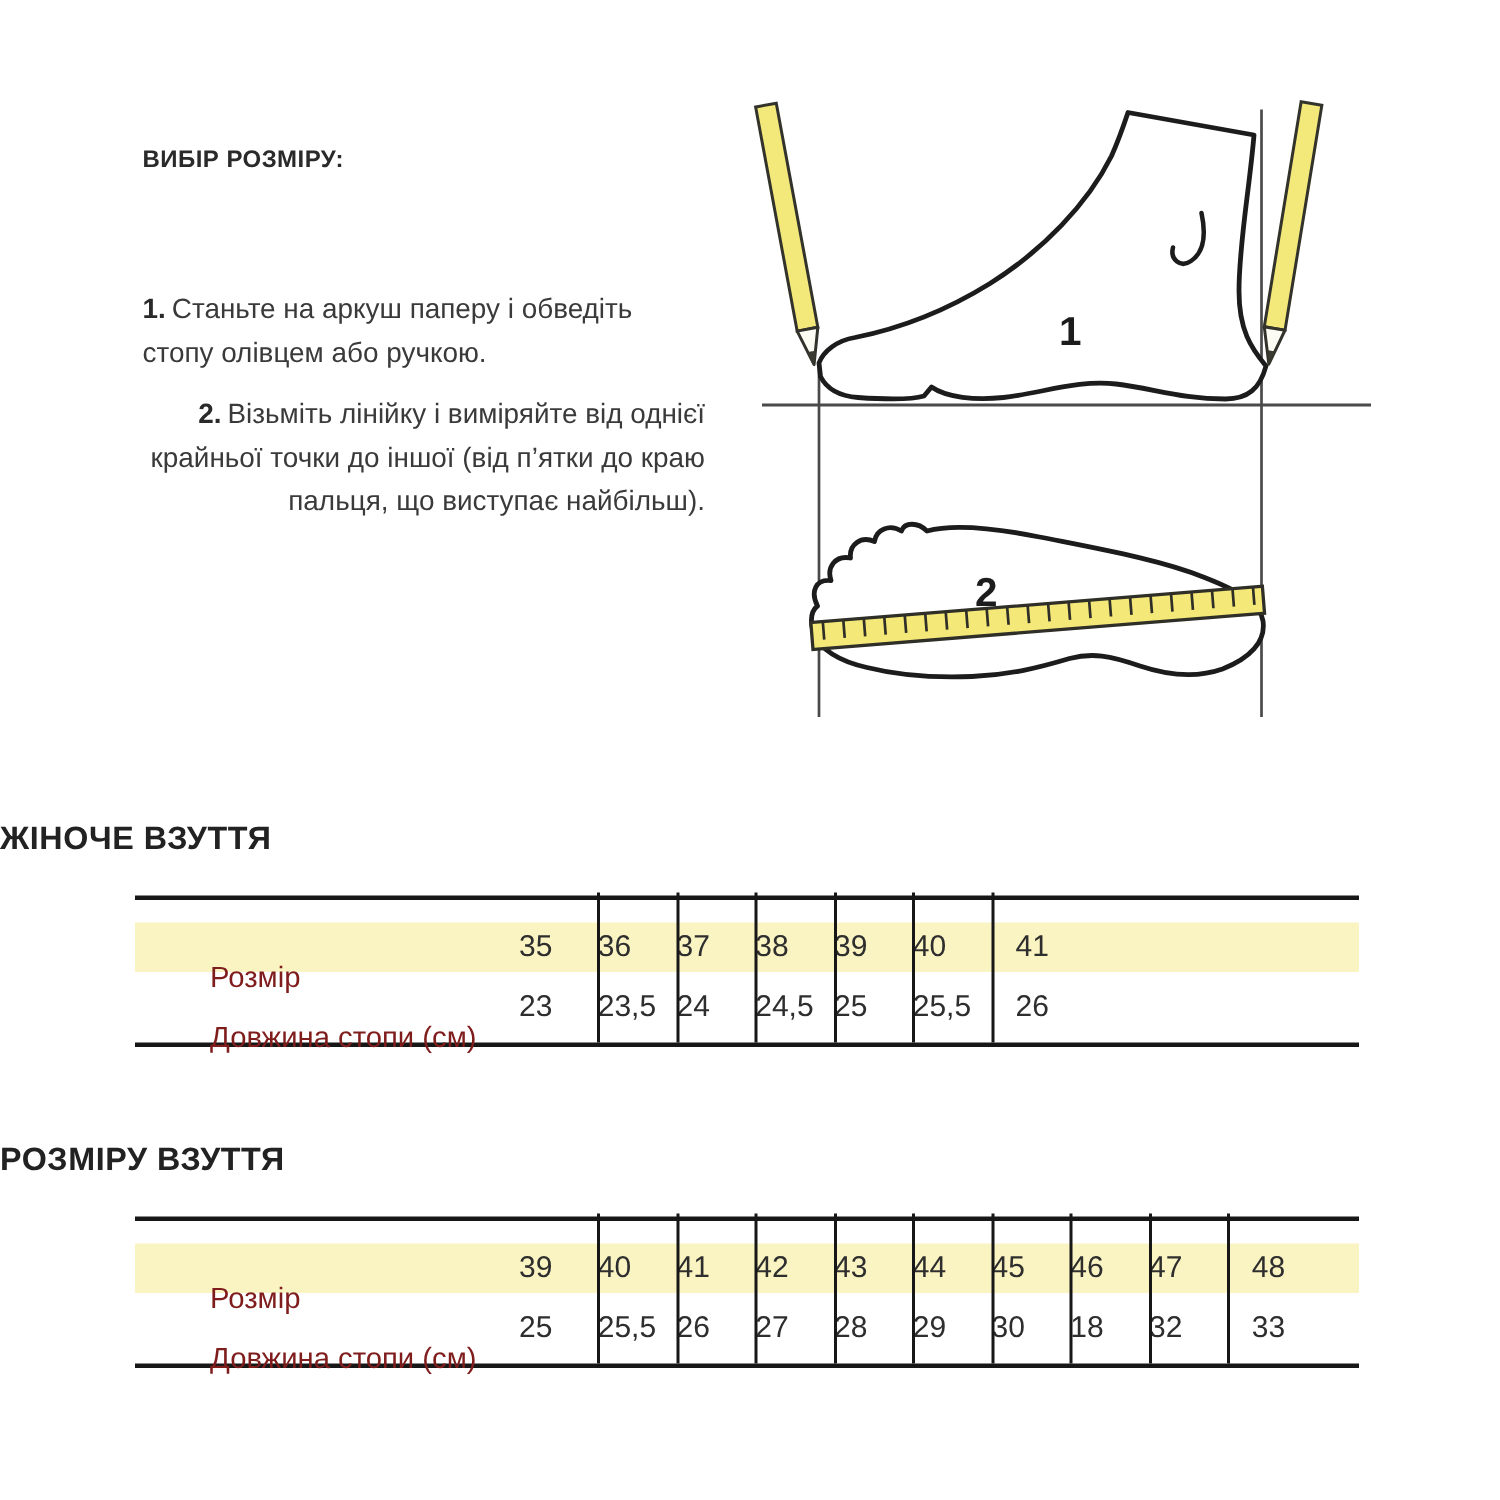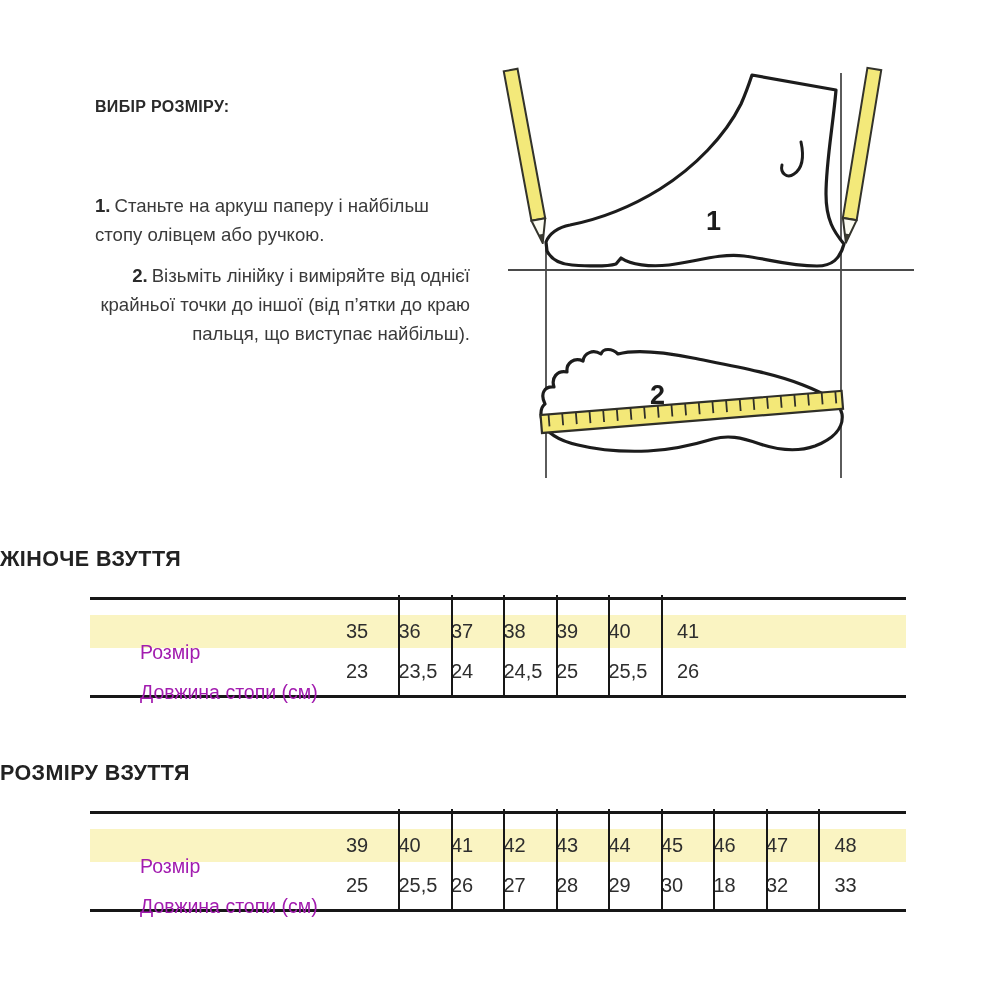--- a/index.html
+++ b/index.html
@@ -34,34 +34,34 @@
     border-top:3px solid #171717; border-bottom:3px solid #171717;
   }
   .women-table { top:597px; }
   .men-table   { top:811px; }
 
   .tgap { height:15px; }
   .trow { display:flex; align-items:center; }
   .trow.highlight { height:33px; background:#FAF4C2; }
   .trow.plain { height:47px; }
 
-  .cell-label { width:256px; padding-left:50px; box-sizing:border-box; font-size:19.5px; flex:none; color:#a21caf;margin-top:42px; }
+  .cell-label { width:256px; padding-left:50px; box-sizing:border-box; font-size:19.5px; flex:none; color:#7f1d1d;margin-top:42px; }
   .cell-num   { width:52.5px; flex:none; text-align:left; font-size:20px; color:#2e2e2e; }
   .cell-last  { flex:1; padding-left:16px; font-size:20px; color:#2e2e2e; }
 
   .vline { position:absolute; top:-5px; bottom:0; width:2px; background:#171717; }
 </style>
 </head>
 <body>
 
 <div class="page">
 
   <div class="intro-title">ВИБІР РОЗМІРУ:</div>
 
-  <p class="step step1"><b>1.</b><span>Станьте на аркуш паперу і найбільш стопу олівцем або ручкою.</span></p>
+  <p class="step step1"><b>1.</b><span>Станьте на аркуш паперу і обведіть стопу олівцем або ручкою.</span></p>
 
   <p class="step step2"><b>2.</b><span>Візьміть лінійку і виміряйте від однієї крайньої точки до іншої (від п’ятки до краю пальця, що виступає найбільш).</span></p>
 
 
   <svg class="illustration" width="432" height="470" viewBox="0 0 432 470">
 
     <line x1="20" y1="212" x2="426" y2="212" stroke="#4a4a4a" stroke-width="2"></line>
     <line x1="58" y1="186" x2="58" y2="420" stroke="#4a4a4a" stroke-width="1.8"></line>
     <line x1="353" y1="15" x2="353" y2="420" stroke="#4a4a4a" stroke-width="1.8"></line>
 

